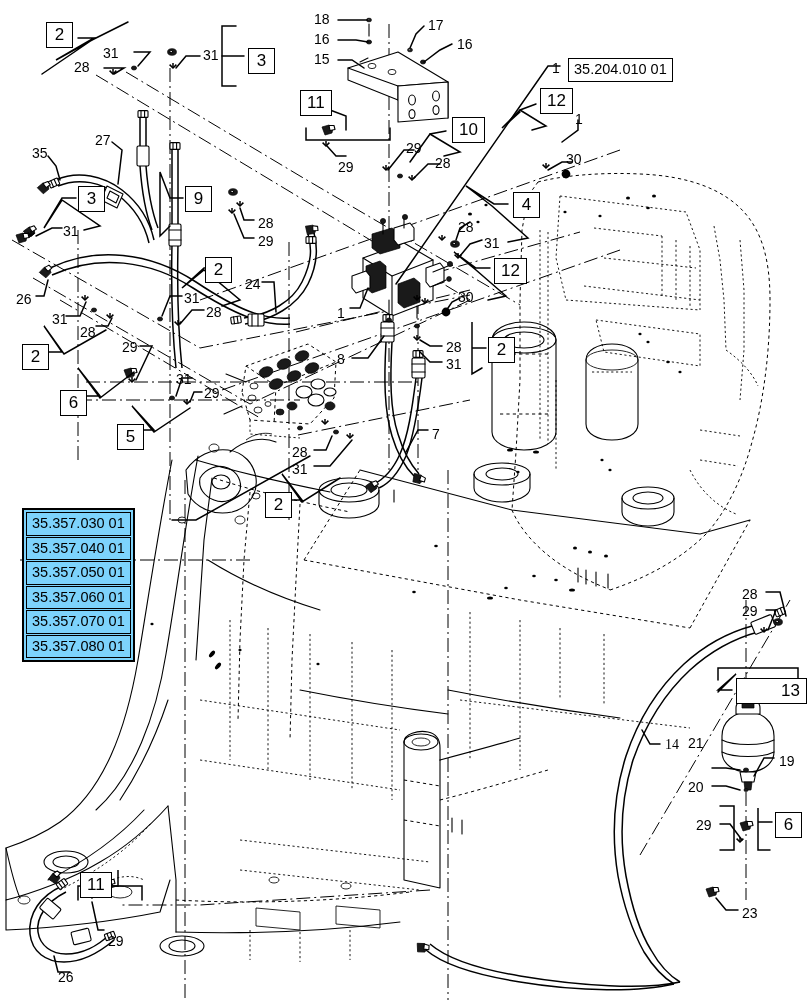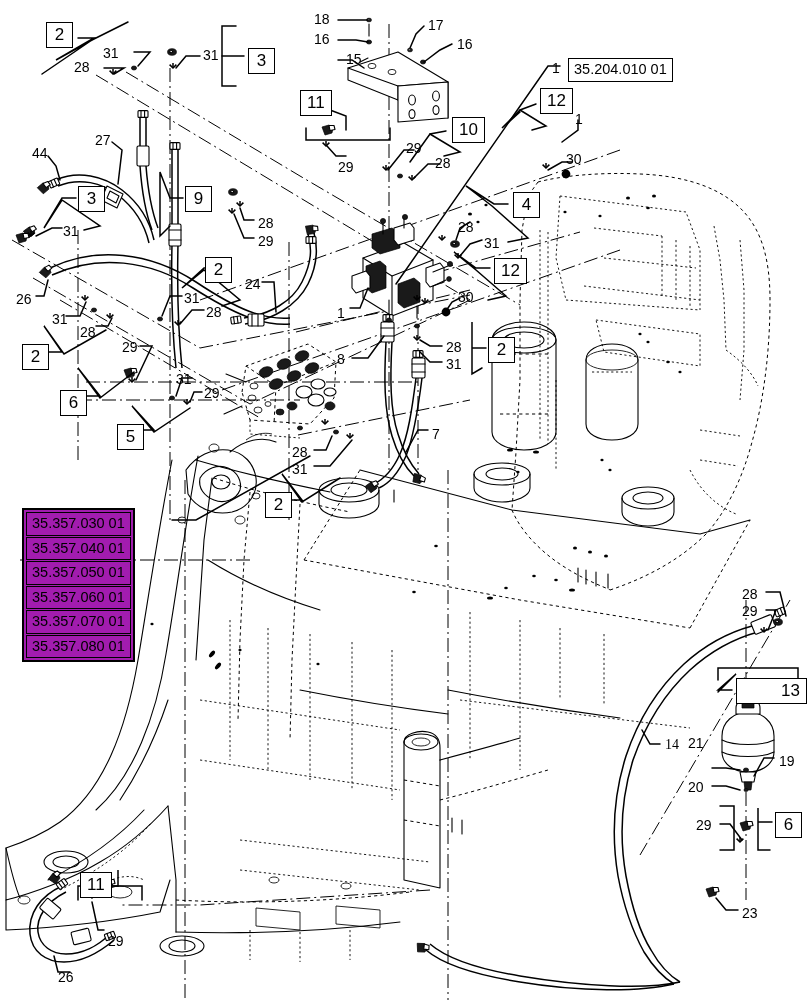--- a/index.html
+++ b/index.html
@@ -41,21 +41,21 @@
     line-height:1;
     padding:3px 5px 4px 5px;
     font-family:"Liberation Sans",sans-serif;
     white-space:nowrap;
     box-sizing:content-box;
   }
   
   .reftable{
     position:absolute;
     border:2px solid #000;
-    background:#a21caf;
+    background:#7dd3fc;
     padding:2px;
     box-sizing:content-box;
   }
   .reftable .row{
     border:1.5px solid #000;
     font-size:14.5px;
     line-height:1;
     padding:3px 5px 4px 5px;
     white-space:nowrap;
     font-family:"Liberation Sans",sans-serif;
@@ -840,30 +840,30 @@
       <div class="boxnum" style="left: 736px; top: 678px; padding-left: 44px;">13</div>
       <div class="boxnum" style="left: 775px; top: 812px;">6</div>
       <div class="boxnum" style="left: 80px; top: 872px;">11</div>
     </div>
   <div id="leadnums">
       <div class="num" style="left: 103px; top: 46px;">31</div>
       <div class="num" style="left: 74px; top: 60px;">28</div>
       <div class="num" style="left: 203px; top: 48px;">31</div>
       <div class="num" style="left: 314px; top: 12px;">18</div>
       <div class="num" style="left: 314px; top: 32px;">16</div>
-      <div class="num" style="left: 314px; top: 52px; margin-left: 32px;">15</div>
+      <div class="num" style="left: 314px; top: 52px;">15</div>
       <div class="num" style="left: 428px; top: 18px;">17</div>
       <div class="num" style="left: 457px; top: 37px;">16</div>
       <div class="num" style="left: 552px; top: 61px;">1</div>
       <div class="num" style="left: 406px; top: 141px;">29</div>
       <div class="num" style="left: 435px; top: 156px;">28</div>
       <div class="num" style="left: 338px; top: 160px;">29</div>
       <div class="num" style="left: 566px; top: 152px;">30</div>
       <div class="num" style="left: 575px; top: 112px;">1</div>
-      <div class="num" style="left: 32px; top: 146px;">44</div>
+      <div class="num" style="left: 32px; top: 146px;">35</div>
       <div class="num" style="left: 95px; top: 133px;">27</div>
       <div class="num" style="left: 63px; top: 224px;">31</div>
       <div class="num" style="left: 258px; top: 216px;">28</div>
       <div class="num" style="left: 258px; top: 234px;">29</div>
       <div class="num" style="left: 458px; top: 220px;">28</div>
       <div class="num" style="left: 484px; top: 236px;">31</div>
       <div class="num" style="left: 16px; top: 292px;">26</div>
       <div class="num" style="left: 52px; top: 312px;">31</div>
       <div class="num" style="left: 80px; top: 325px;">28</div>
       <div class="num" style="left: 184px; top: 291px;">31</div>

